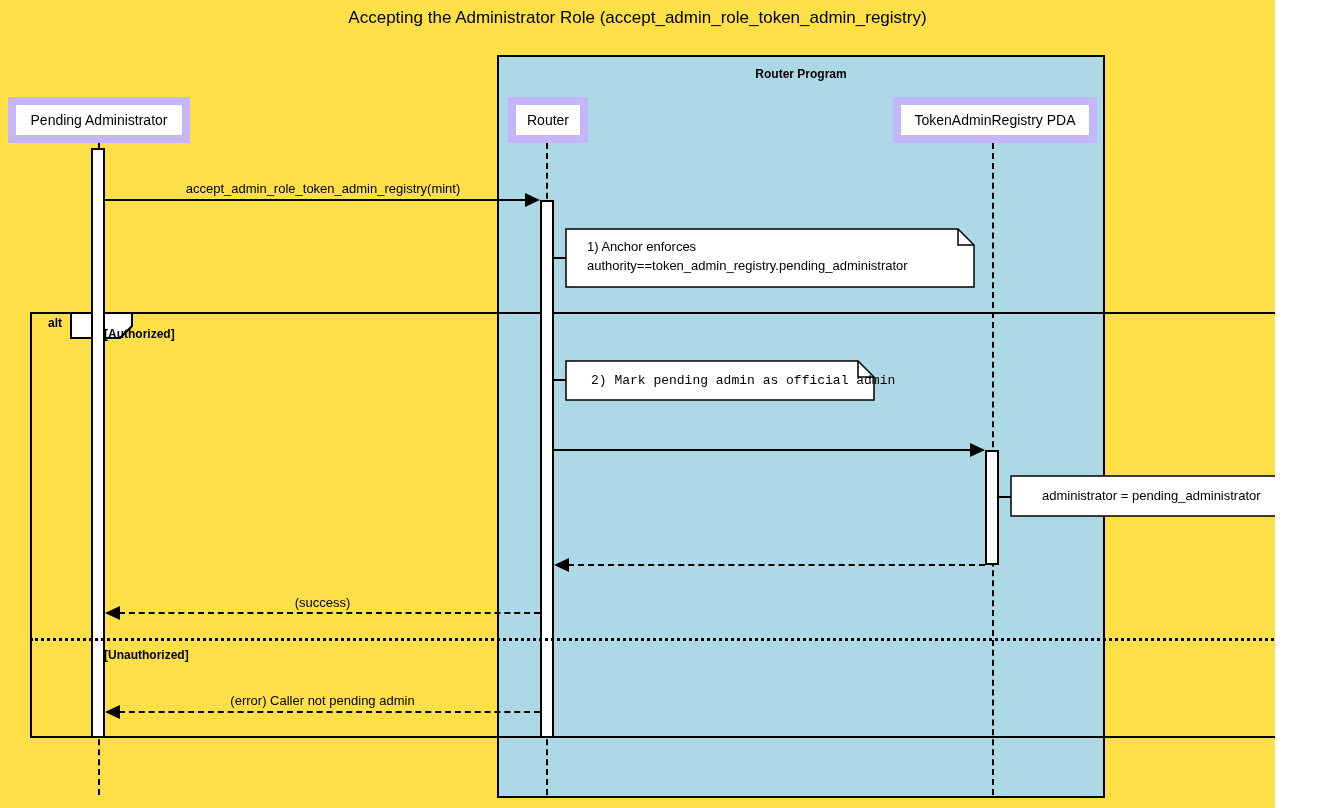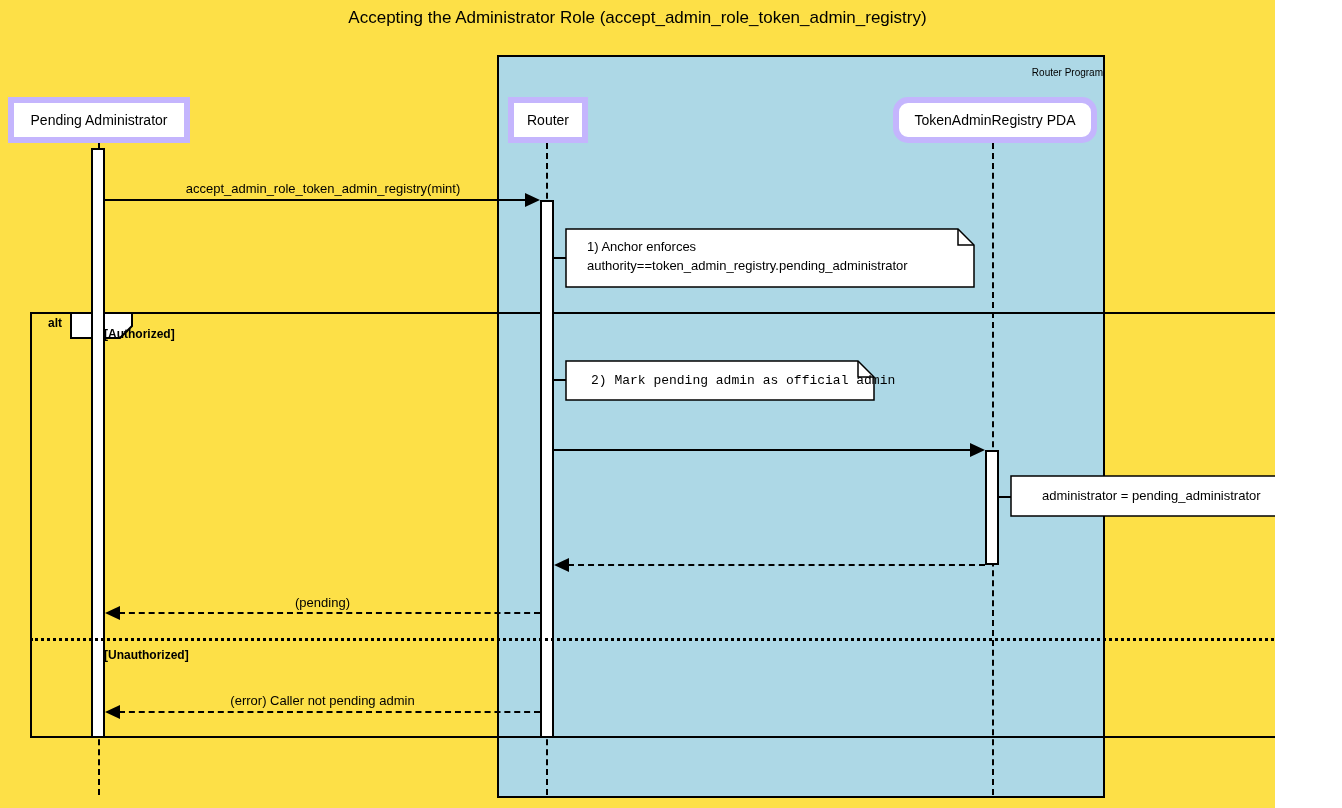--- a/index.html
+++ b/index.html
@@ -11,32 +11,32 @@
   .title {
     top:8px; left:0; width:100%; text-align:center;
     font-size:17px; z-index:2;
   }
   
   .program-frame {
     left:497px; top:55px; width:608px; height:743px;
     background:#ADD8E6; border:2px solid #000; box-sizing:border-box; z-index:0;
   }
   .program-frame-label {
-    position:absolute; top:10px; left:0; width:100%; text-align:right;
-    font-weight:normal; font-size:10px;
+    position:absolute; top:10px; left:0; width:100%; text-align:center;
+    font-weight:bold; font-size:12px;
   }
   
   .participant {
-    top:97px; height:46px; background:#fff; border:6px solid #c4b5fd;
+    top:97px; height:46px; background:#fff; border:8px solid #c4b5fd;
     box-sizing:border-box; display:flex; align-items:center; justify-content:center;
     font-size:14px; z-index:3; text-align:center;
   }
   .p-pa  { left:8px;   width:182px; }
   .p-ro  { left:508px; width:80px;  }
-  .p-tar { left:893px; width:204px;border-radius:15px; }
+  .p-tar { left:893px; width:204px; }
   
   .lifeline { top:143px; height:652px; width:0; border-left:2px dashed #000; z-index:1; }
   .ll-pa  { left:98px; }
   .ll-ro  { left:546px; }
   .ll-tar { left:992px; }
   
   .activation { width:14px; background:#fff; border:2px solid #000; box-sizing:border-box; z-index:4; }
   .act-pa  { left:91px;  top:148px; height:590px; }
   .act-ro  { left:540px; top:200px; height:538px; }
   .act-tar { left:985px; top:450px; height:115px; }
@@ -136,21 +136,21 @@
     <svg width="297" height="42" viewBox="0 0 297 42">
       <polygon points="1,1 280,1 296,17 296,41 1,41" fill="#ffffff" stroke="#000000" stroke-width="1.5"></polygon>
       <polyline points="280,1 280,17 296,17" fill="none" stroke="#000000" stroke-width="1.5"></polyline>
     </svg>
     <div class="note-text" style="left:32px; top:13px;">administrator = pending_administrator</div>
   </div>
 
   <div class="abs msg-line-dashed" style="left:568px; top:564px; width:417px;"></div>
   <div class="abs arr-left" style="left:554px; top:558px;"></div>
 
-  <div class="abs msg-label" style="left:105px; width:435px; top:595px;">(pending)</div>
+  <div class="abs msg-label" style="left:105px; width:435px; top:595px;">(success)</div>
   <div class="abs msg-line-dashed" style="left:119px; top:612px; width:421px;"></div>
   <div class="abs arr-left" style="left:105px; top:606px;"></div>
 
   <div class="abs msg-label" style="left:105px; width:435px; top:693px;">(error) Caller not pending admin</div>
   <div class="abs msg-line-dashed" style="left:119px; top:711px; width:421px;"></div>
   <div class="abs arr-left" style="left:105px; top:705px;"></div>
 
 </div>
 
 </body></html>

